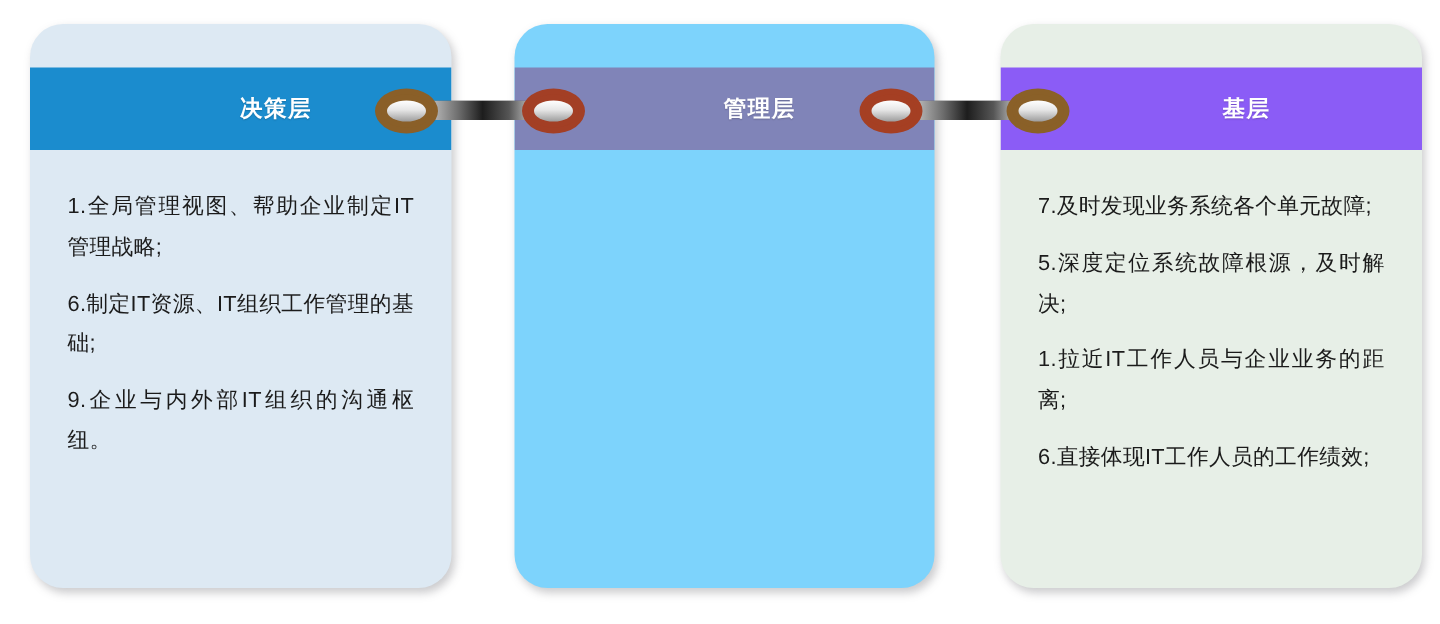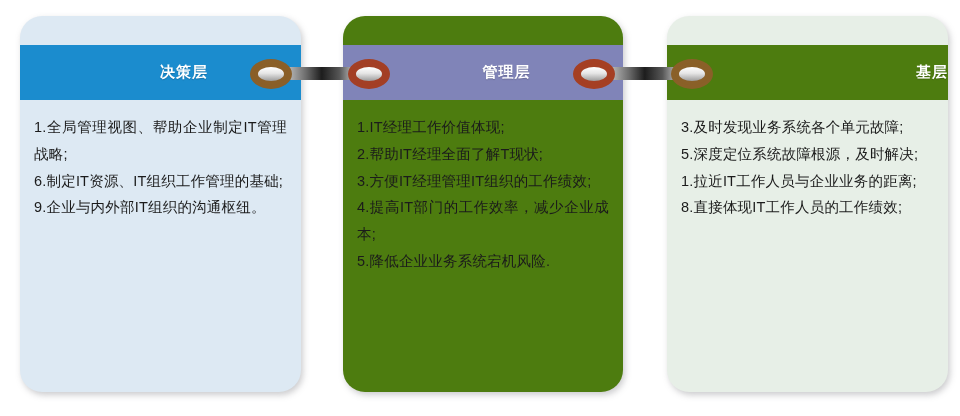--- a/index.html
+++ b/index.html
@@ -31,39 +31,39 @@
     font-weight:bold;
     letter-spacing:1px;
     text-shadow:0 1px 1px rgba(0,0,0,.18);
   }
   .card .body{
     position:absolute;left:0;right:0;top:84px;bottom:0;
     padding:14px 14px 0 14px;
     box-sizing:border-box;
   }
   .card .body p{
-    margin:0;
+    margin:11px;
     font-size:14.5px;
     line-height:1.85;
     color:#1b1b1b;
     text-align:justify;
     letter-spacing:.2px;
   }
 
   
   #card-decision{left:20px;width:281px;background:#dde9f3;}
   #card-decision .head{background:#1b8cce;}
 
   
-  #card-management{left:343px;width:280px;background:#4d7c0f;}
+  #card-management{left:343px;width:280px;background:#7dd3fc;}
   #card-management .head{background:#8084b8;}
 
   
   #card-base{left:667px;width:281px;background:#e7efe7;}
-  #card-base .head{background:#4d7c0f;justify-content:flex-end;}
+  #card-base .head{background:#8b5cf6;}
 
   
   .link{
     position:absolute;
     top:59px;
     height:30px;
     z-index:5;
   }
   #link-1{left:250px;width:140px;}
   #link-2{left:573px;width:140px;}
@@ -112,38 +112,31 @@
       <p>1.全局管理视图、帮助企业制定IT管理战略;</p>
       <p>6.制定IT资源、IT组织工作管理的基础;</p>
       <p>9.企业与内外部IT组织的沟通枢纽。</p>
     </div>
   </div>
 
   <div class="card" id="card-management">
     <div class="head">
       <span class="head-title">管理层</span>
     </div>
-    <div class="body">
-      <p>1.IT经理工作价值体现;</p>
-      <p>2.帮助IT经理全面了解T现状;</p>
-      <p>3.方便IT经理管理IT组织的工作绩效;</p>
-      <p>4.提高IT部门的工作效率，减少企业成本;</p>
-      <p>5.降低企业业务系统宕机风险.</p>
-    </div>
   </div>
 
   <div class="card" id="card-base">
     <div class="head">
       <span class="head-title">基层</span>
     </div>
     <div class="body">
-      <p>3.及时发现业务系统各个单元故障;</p>
+      <p>7.及时发现业务系统各个单元故障;</p>
       <p>5.深度定位系统故障根源，及时解决;</p>
       <p>1.拉近IT工作人员与企业业务的距离;</p>
-      <p>8.直接体现IT工作人员的工作绩效;</p>
+      <p>6.直接体现IT工作人员的工作绩效;</p>
     </div>
   </div>
 
   <div class="link" id="link-1">
     <div class="bar"></div>
     <div class="ring ring-left">
       <div class="inner"></div>
     </div>
     <div class="ring ring-right">
       <div class="inner"></div>

